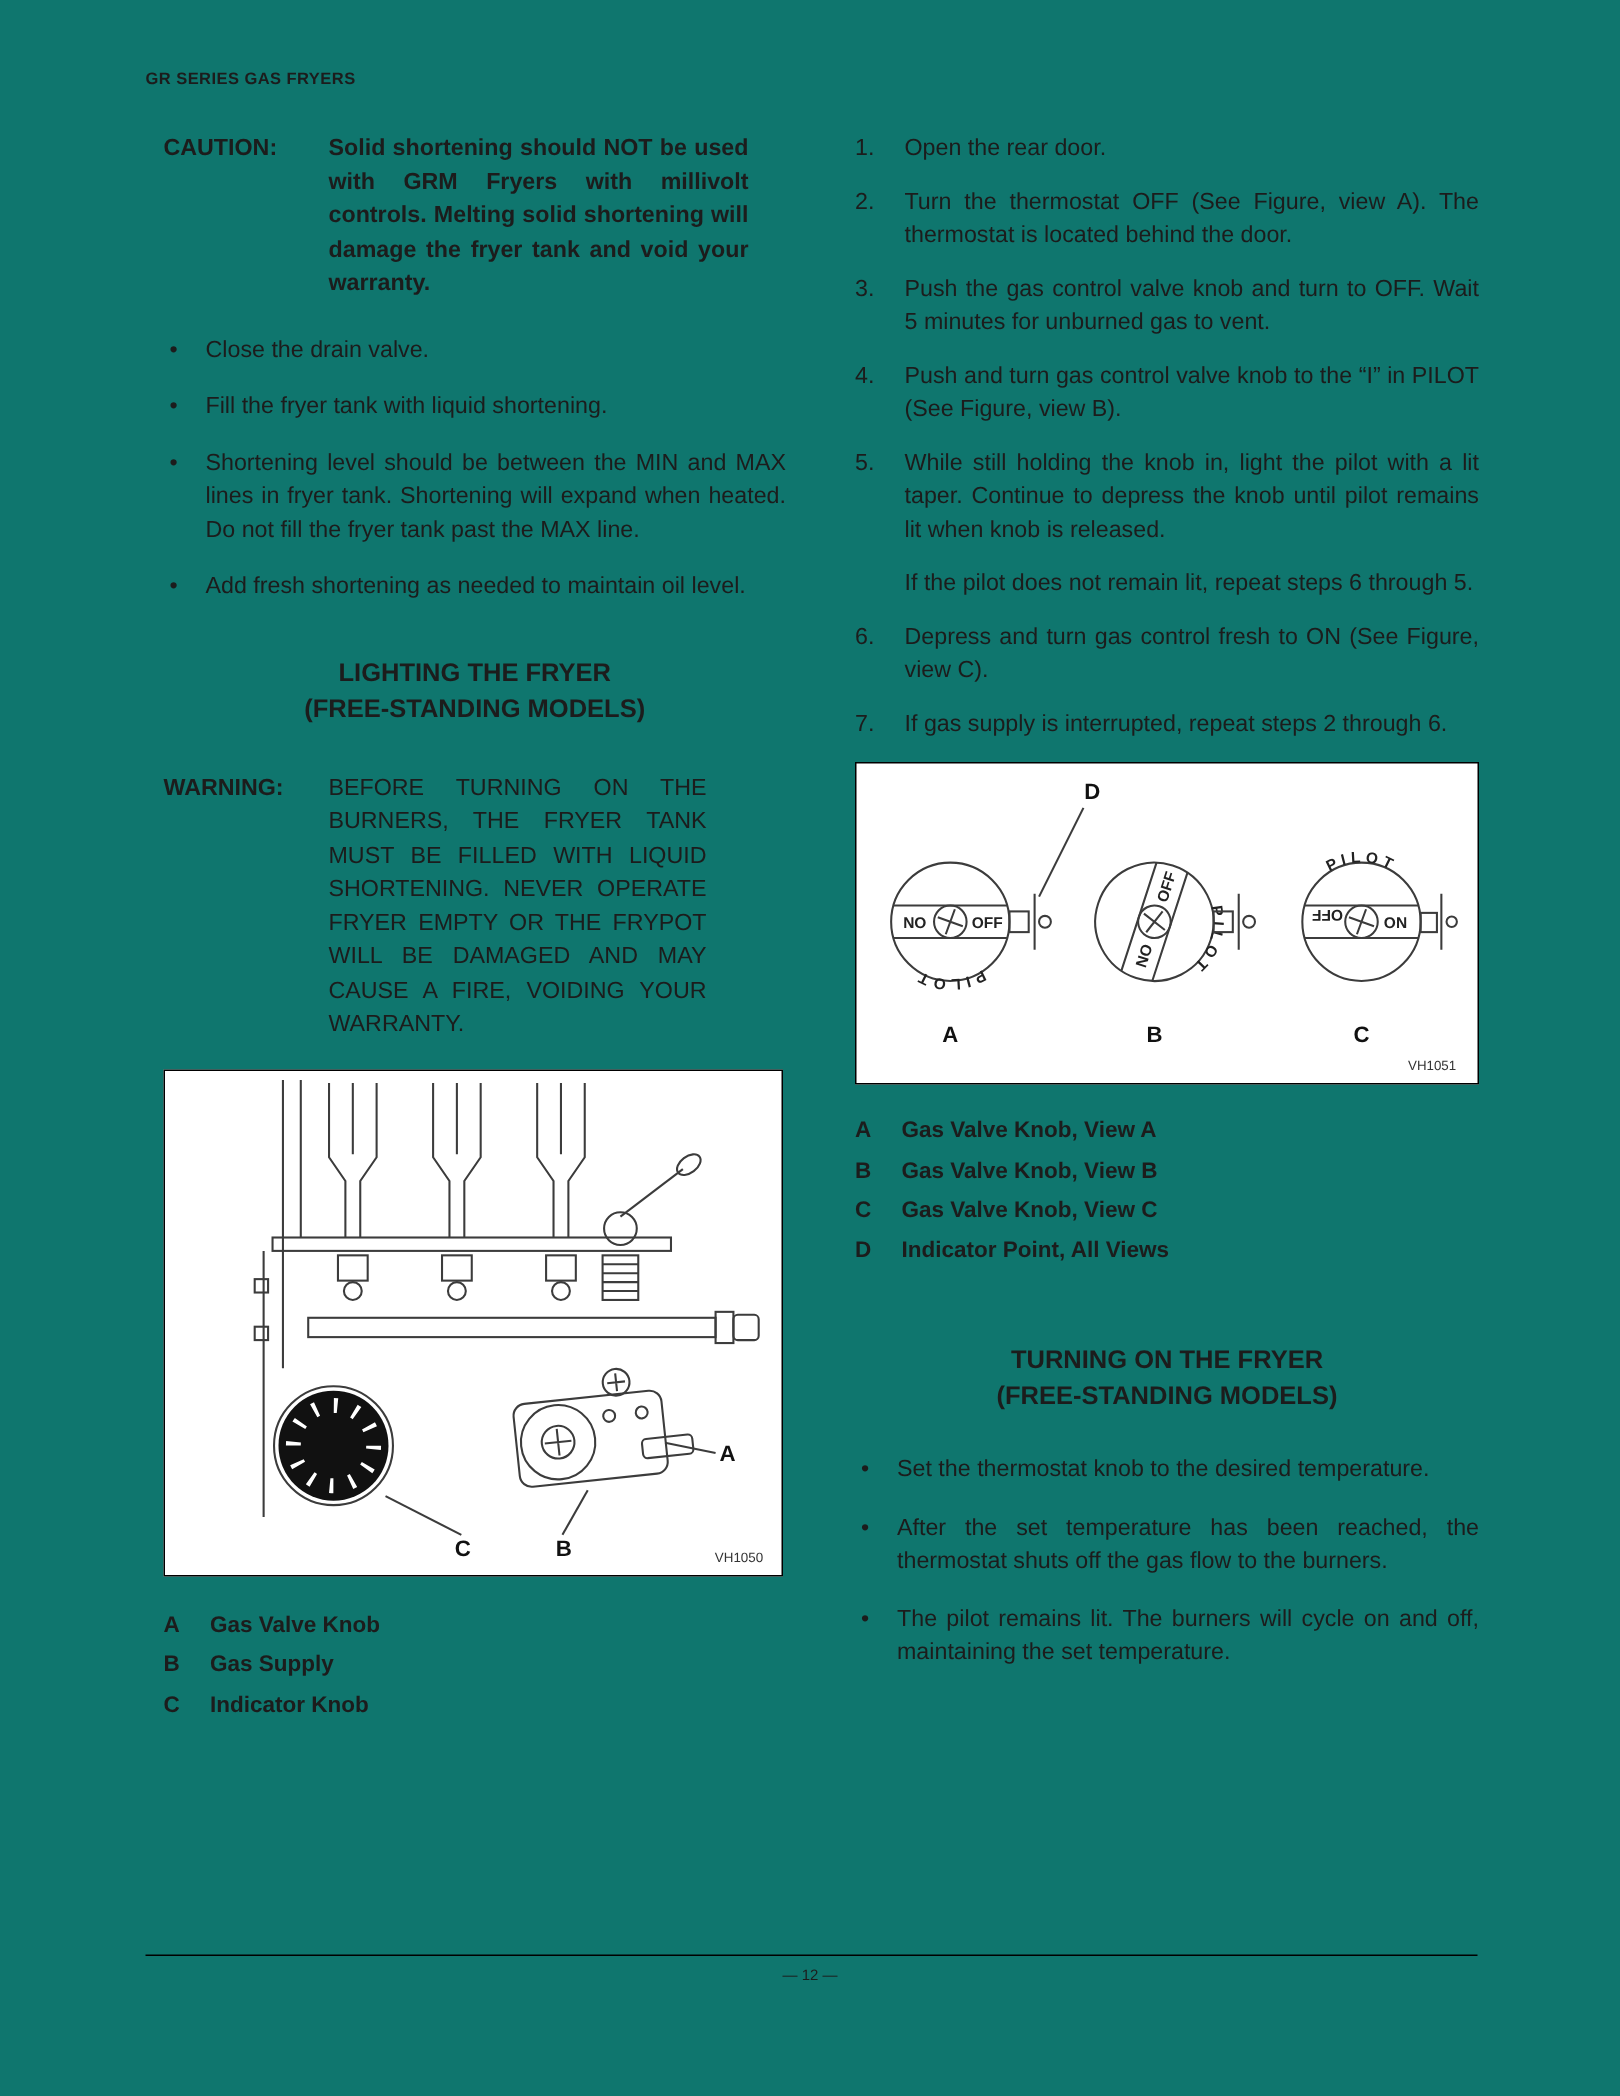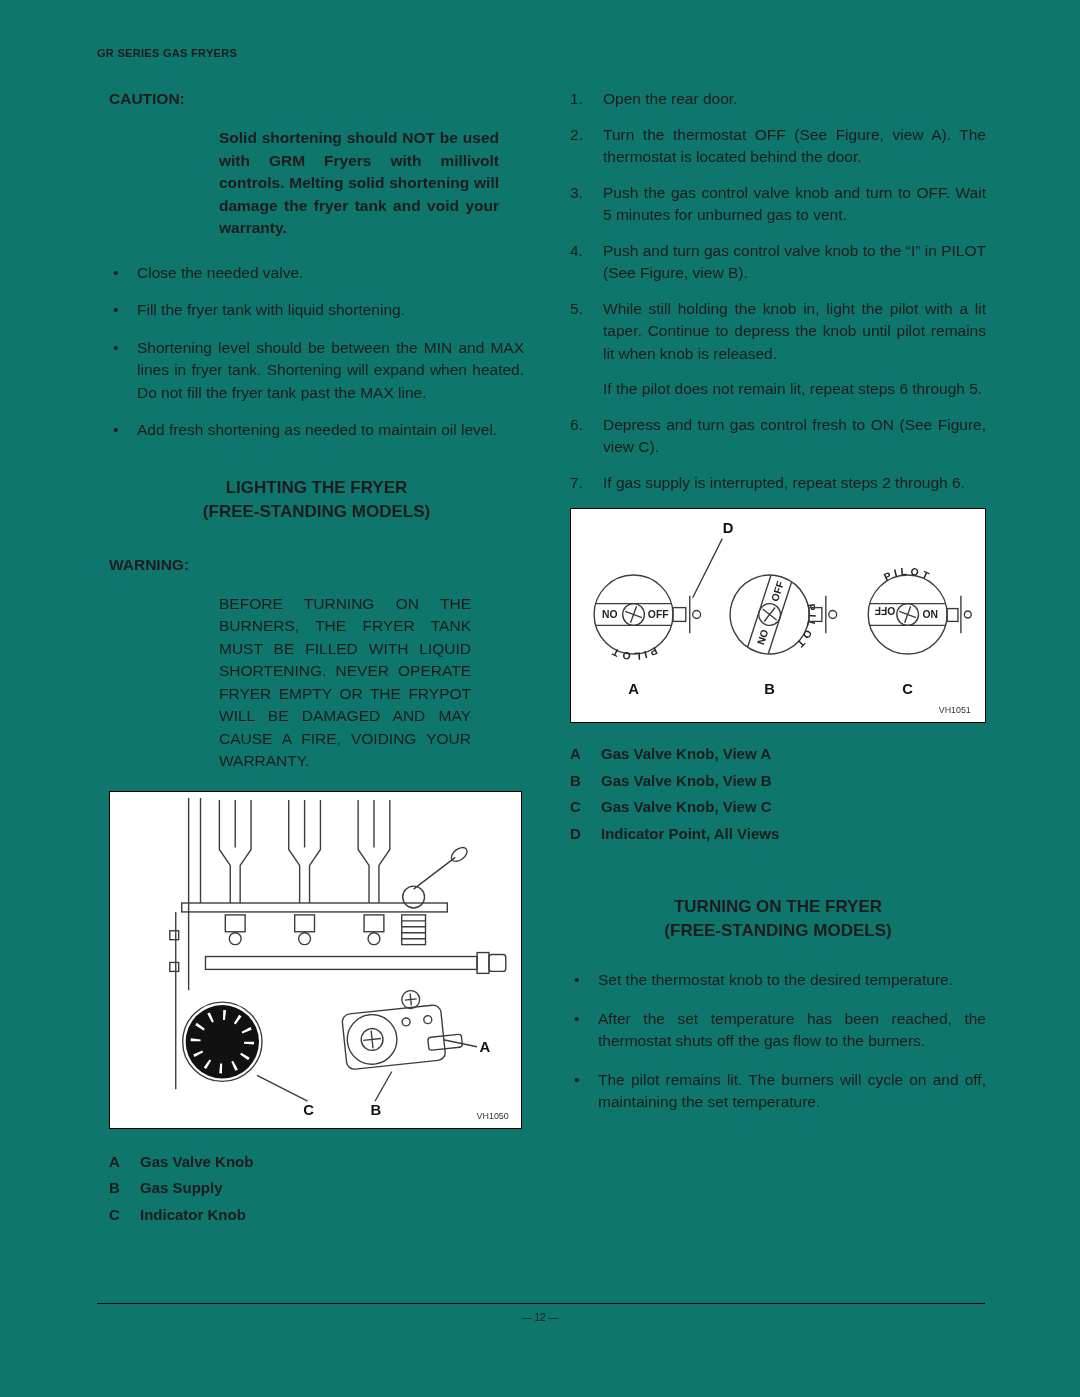--- a/index.html
+++ b/index.html
@@ -11,21 +11,21 @@
   .doc-header {
     position:absolute; left:97px; top:47px;
     font-size:11px; font-weight:bold; letter-spacing:.3px;
   }
   .col { position:absolute; top:88px; font-size:15.5px; line-height:22.5px; }
   .col-left  { left:109px;  width:415px; }
   .col-right { left:570px; width:416px; }
 
   .labeled-block { display:flex; }
   .block-label { width:110px; flex-shrink:0; font-weight:bold; }
-  .block-text { flex:1;margin-top:39px; }
+  .block-text { flex:1; }
   .caution-block .block-text { font-weight:bold; text-align:justify; max-width:280px; }
   .warning-block { margin-top:30px; }
   .warning-block .block-text { text-align:justify; max-width:252px; }
 
   .bullet-list { margin-top:22px; }
   .col-right .bullet-list { margin-top:26px; }
   .bullet-item { position:relative; padding-left:28px; margin-bottom:15px; text-align:justify; }
   .col-right .bullet-item { margin-bottom:16px; }
   .bullet-item::before { content:"•"; position:absolute; left:4px; top:0; }
 
@@ -63,21 +63,21 @@
   <div class="doc-header">GR SERIES GAS FRYERS</div>
 
   <div class="col col-left">
 
     <div class="labeled-block caution-block">
       <span class="block-label">CAUTION:</span>
       <p class="block-text">Solid shortening should NOT be used with GRM Fryers with millivolt controls. Melting solid shortening will damage the fryer tank and void your warranty.</p>
     </div>
 
     <div class="bullet-list">
-      <div class="bullet-item"><span>Close the needed valve.</span></div>
+      <div class="bullet-item"><span>Close the drain valve.</span></div>
       <div class="bullet-item"><span>Fill the fryer tank with liquid shortening.</span></div>
       <div class="bullet-item"><span>Shortening level should be between the MIN and MAX lines in fryer tank. Shortening will expand when heated. Do not fill the fryer tank past the MAX line.</span></div>
       <div class="bullet-item"><span>Add fresh shortening as needed to maintain oil level.</span></div>
     </div>
 
     <h2 class="section-heading">
       <span>LIGHTING THE FRYER</span><br>
       <span>(FREE-STANDING MODELS)</span>
     </h2>
 

